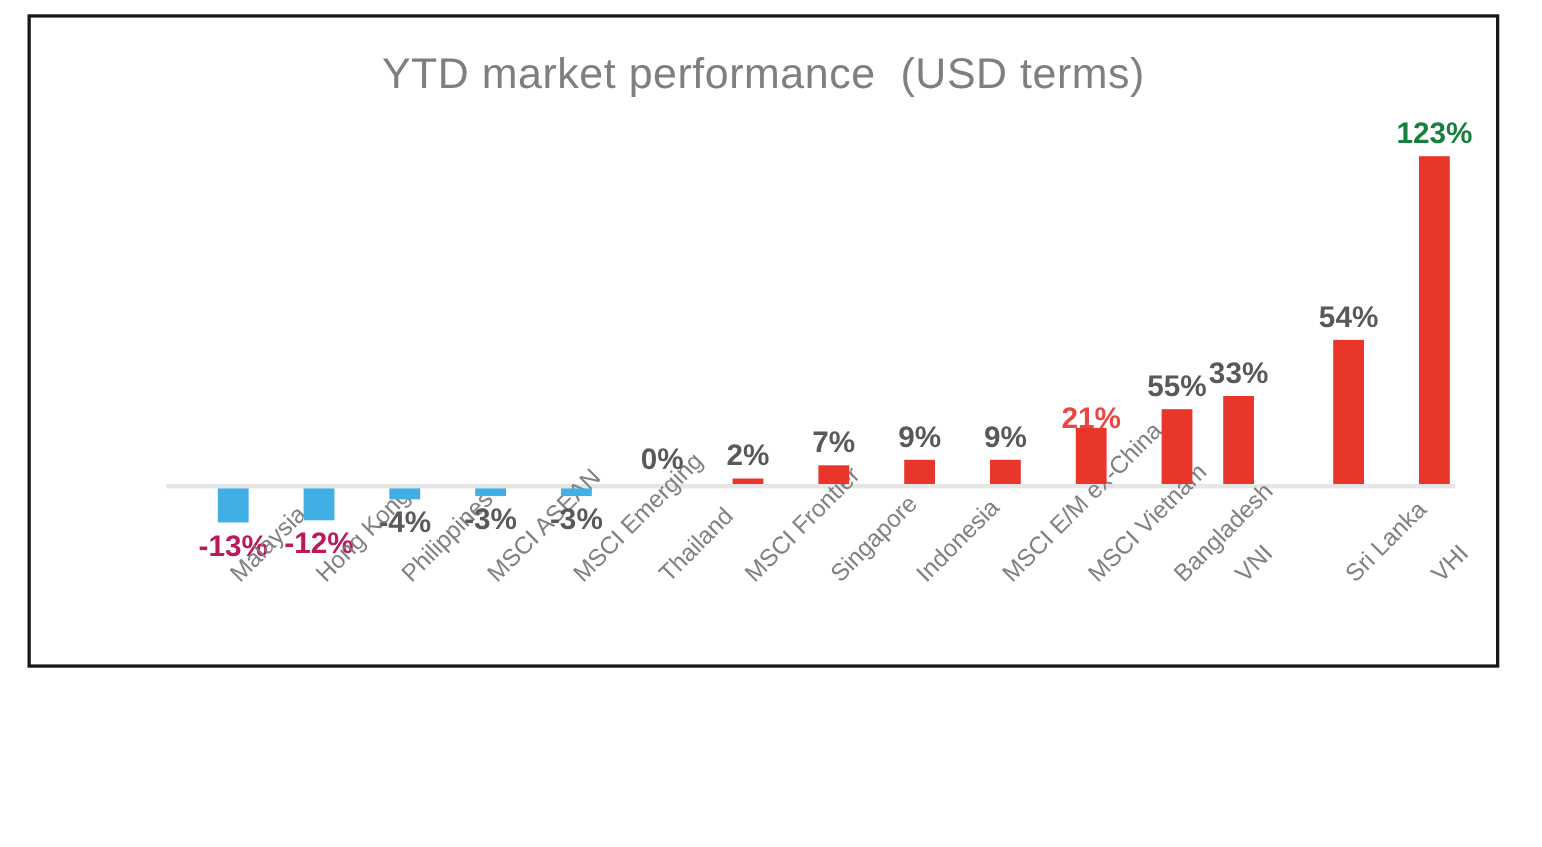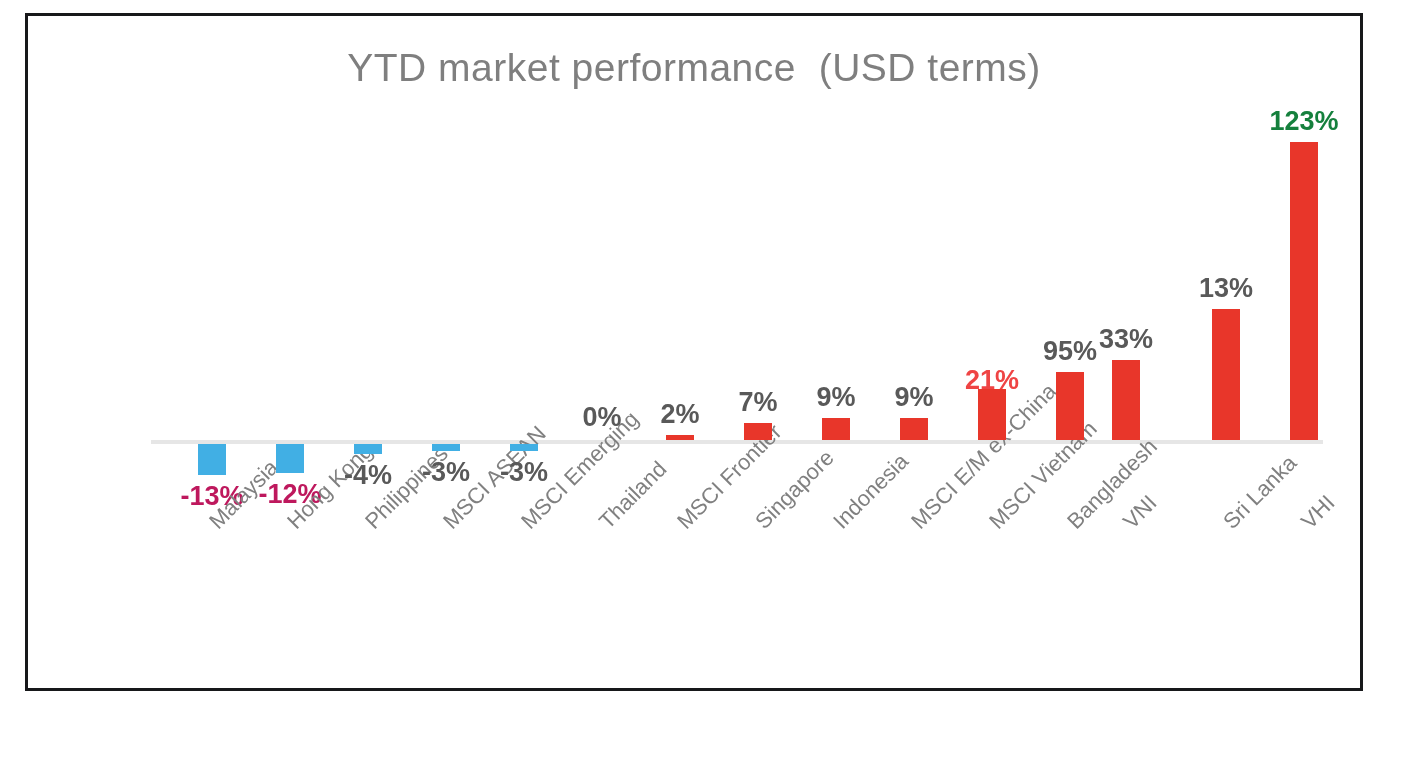--- a/index.html
+++ b/index.html
@@ -7,21 +7,21 @@
     width:1402px;height:770px;
     font-family:"Liberation Sans", sans-serif;
     -webkit-font-smoothing:antialiased;
     overflow:hidden;
   }
   .page{position:relative;width:1402px;height:770px;background:#fff;}
 
   
   .chart-frame{
     position:absolute;left:25px;top:13px;
-    width:1338px;height:678px;
+    width:1338px;height:594px;
     border:3px solid #17181a;
     background:#ffffff;
     box-sizing:border-box;
     overflow:hidden;
   }
 
   .chart-title{
     position:absolute;left:0;top:30px;width:100%;
     text-align:center;
     font-size:39px;
@@ -161,31 +161,31 @@
             <div class="vlabel" style="color: rgb(89, 89, 89); top: 366.22px;">9%</div>
             <div class="cat" style="color: rgb(128, 128, 128); left: 31px; top: 500px;">MSCI E/M ex-China</div>
           </div>
           <div class="slot" style="left: 802px;">
             <div class="bar pos" title="MSCI Vietnam: 21%" style="height: 50.82px; background: rgb(232, 54, 42); top: 373.18px;"></div>
             <div class="vlabel" style="color: #ef4444; top: 349px;">21%</div>
             <div class="cat" style="color: rgb(128, 128, 128); left: 31px; top: 500px;">MSCI Vietnam</div>
           </div>
           <div class="slot" style="left: 880px;">
             <div class="bar pos" title="Bangladesh: 28%" style="height: 67.76px; background: rgb(232, 54, 42); top: 356.24px;"></div>
-            <div class="vlabel" style="color: rgb(89, 89, 89); top: 320.24px;">95%</div>
+            <div class="vlabel" style="color: rgb(89, 89, 89); top: 320.24px;">55%</div>
             <div class="cat" style="color: rgb(128, 128, 128); left: 31px; top: 500px;">Bangladesh</div>
           </div>
           <div class="slot" style="left: 936px;">
             <div class="bar pos" title="VNI: 33%" style="height: 79.86px; background: rgb(232, 54, 42); top: 344.14px;"></div>
             <div class="vlabel" style="color: rgb(89, 89, 89); top: 308.14px;">33%</div>
             <div class="cat" style="color: rgb(128, 128, 128); left: 31px; top: 500px;">VNI</div>
           </div>
           <div class="slot" style="left: 1036px;">
             <div class="bar pos" title="Sri Lanka: 54%" style="height: 130.68px; background: rgb(232, 54, 42); top: 293.32px;"></div>
-            <div class="vlabel" style="color: rgb(89, 89, 89); top: 257.32px;">13%</div>
+            <div class="vlabel" style="color: rgb(89, 89, 89); top: 257.32px;">54%</div>
             <div class="cat" style="color: rgb(128, 128, 128); left: 31px; top: 500px;">Sri Lanka</div>
           </div>
           <div class="slot" style="left: 1114px;">
             <div class="bar pos" title="VHI: 123%" style="height: 297.66px; background: rgb(232, 54, 42); top: 126.34px;"></div>
             <div class="vlabel" style="color: #15803d; top: 90.34px;">123%</div>
             <div class="cat" style="color: rgb(128, 128, 128); left: 31px; top: 500px;">VHI</div>
           </div>
         </div>
     </div>
 

